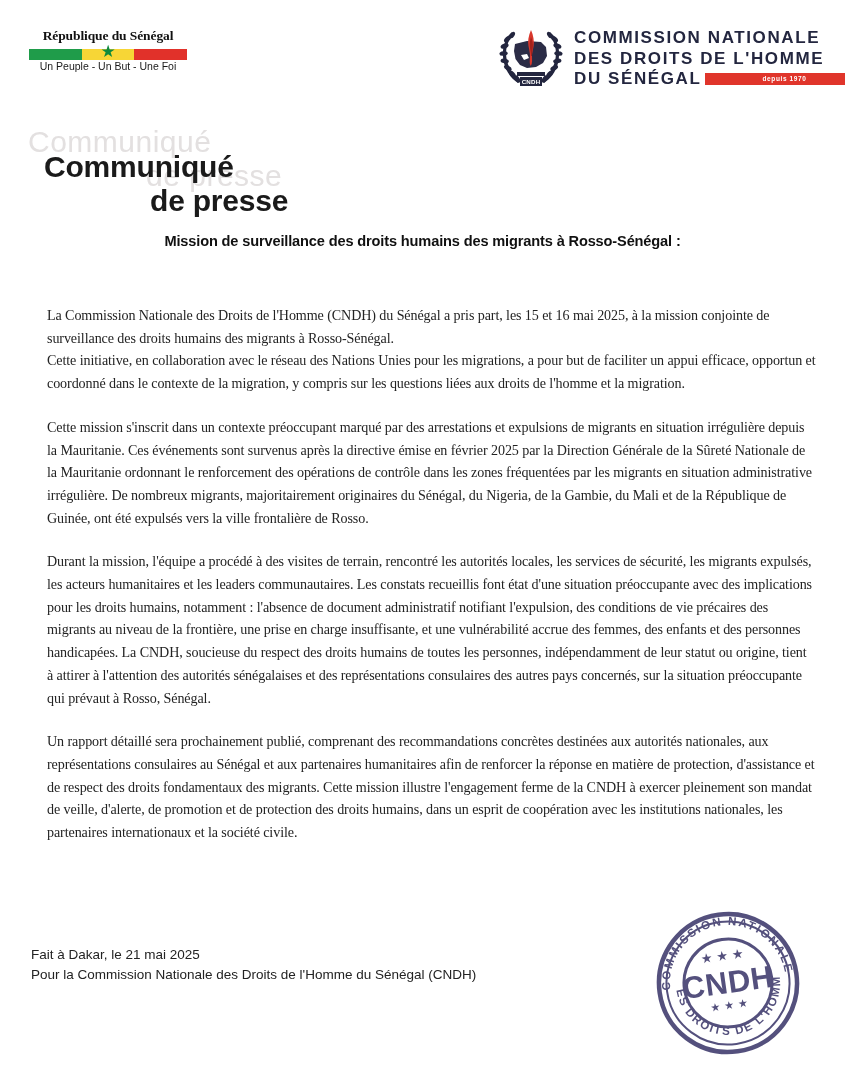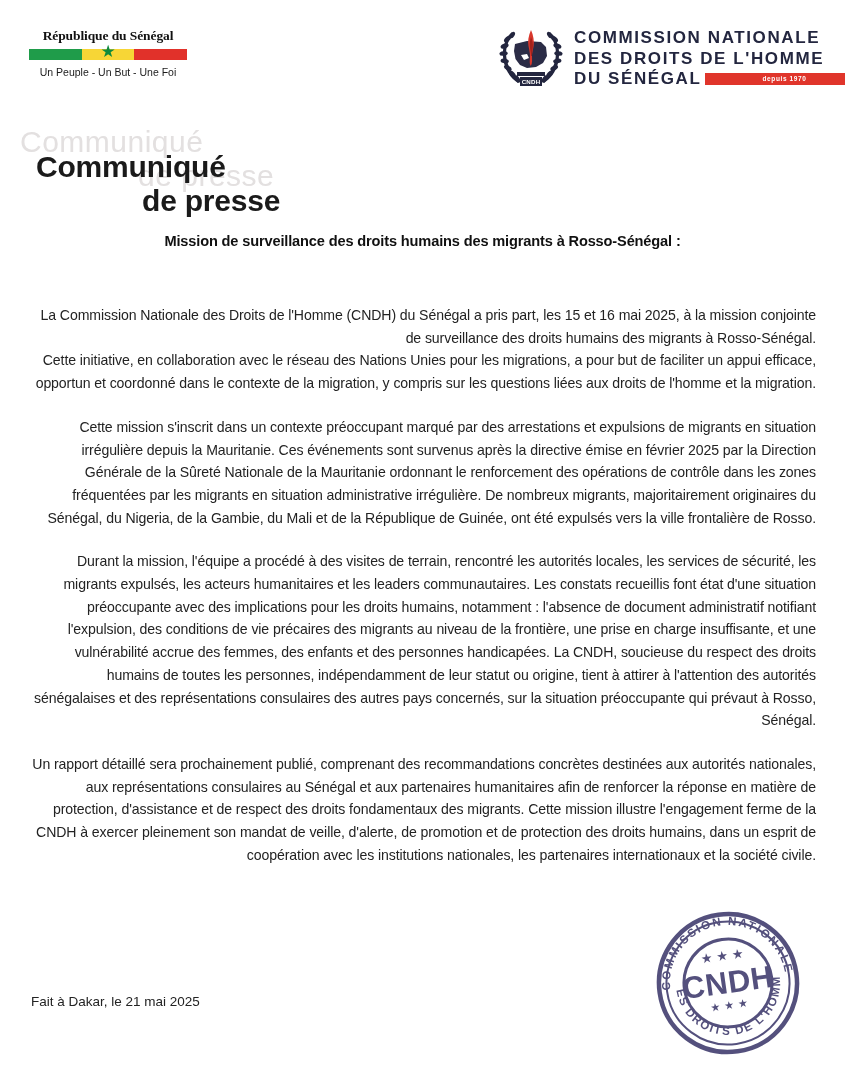--- a/index.html
+++ b/index.html
@@ -67,21 +67,20 @@
     top: -5px;
     transform: translateX(-50%);
     width: 16px;
     height: 16px;
     color: #0e8a3d;
     font-size: 17px;
     line-height: 15px;
     text-align: center;
   }
   .republic-motto {
-    margin-top: 6px;
     font-family: "Liberation Sans", sans-serif;
     font-size: 10.5px;
     color: #1a1a1a;
     white-space: nowrap;
   }
 
   
   .cndh-logo {
     position: absolute;
     left: 496px;
@@ -128,21 +127,21 @@
     color: #ffffff;
     font-size: 6.5px;
     font-weight: bold;
     letter-spacing: 0.6px;
     font-family: "Liberation Sans", sans-serif;
   }
 
   
   .communique-zone {
     position: absolute;
-    left: 8px;
+    left: 16px;
     top: 125px;
     width: 704px;
     height: 85px;
   }
   .cq-watermark {
     position: absolute;
     left: 12px;
     top: 0px;
     font-size: 30px;
     font-weight: normal;
@@ -190,30 +189,31 @@
     position: absolute;
     left: 31px;
     top: 304px;
     width: 785px;
     font-size: 14.1px;
     line-height: 22.7px;
     color: #232323;
     letter-spacing: -0.1px;
   }
   .para {
-    margin: 0 0 21px 0;
-    text-align: right;
+    margin: 0 0 21px 16px;
+    text-align: left;
+    font-family: Liberation Serif, serif;
   }
   .para:last-child { margin-bottom: 0; }
 
   
   .signature {
     position: absolute;
     left: 31px;
-    top: 992px;
+    top: 945px;
     font-size: 13.5px;
     line-height: 20px;
     color: #232323;
   }
   .sig-line { display: block; }
 
   
   .stamp {
     position: absolute;
     left: 648px;
@@ -309,20 +309,21 @@
 
   <div class="body-text">
     <p class="para">La Commission Nationale des Droits de l'Homme (CNDH) du Sénégal a pris part, les 15 et 16 mai 2025, à la mission conjointe de surveillance des droits humains des migrants à Rosso-Sénégal.<br>Cette initiative, en collaboration avec le réseau des Nations Unies pour les migrations, a pour but de faciliter un appui efficace, opportun et coordonné dans le contexte de la migration, y compris sur les questions liées aux droits de l'homme et la migration.</p>
     <p class="para">Cette mission s'inscrit dans un contexte préoccupant marqué par des arrestations et expulsions de migrants en situation irrégulière depuis la Mauritanie. Ces événements sont survenus après la directive émise en février 2025 par la Direction Générale de la Sûreté Nationale de la Mauritanie ordonnant le renforcement des opérations de contrôle dans les zones fréquentées par les migrants en situation administrative irrégulière. De nombreux migrants, majoritairement originaires du Sénégal, du Nigeria, de la Gambie, du Mali et de la République de Guinée, ont été expulsés vers la ville frontalière de Rosso.</p>
     <p class="para">Durant la mission, l'équipe a procédé à des visites de terrain, rencontré les autorités locales, les services de sécurité, les migrants expulsés, les acteurs humanitaires et les leaders communautaires. Les constats recueillis font état d'une situation préoccupante avec des implications pour les droits humains, notamment : l'absence de document administratif notifiant l'expulsion, des conditions de vie précaires des migrants au niveau de la frontière, une prise en charge insuffisante, et une vulnérabilité accrue des femmes, des enfants et des personnes handicapées. La CNDH, soucieuse du respect des droits humains de toutes les personnes, indépendamment de leur statut ou origine, tient à attirer à l'attention des autorités sénégalaises et des représentations consulaires des autres pays concernés, sur la situation préoccupante qui prévaut à Rosso, Sénégal.</p>
     <p class="para">Un rapport détaillé sera prochainement publié, comprenant des recommandations  concrètes destinées aux autorités nationales, aux représentations consulaires au Sénégal et aux partenaires humanitaires afin de renforcer la réponse en matière de protection, d'assistance et de respect des droits fondamentaux des migrants. Cette mission illustre l'engagement ferme de la CNDH à exercer pleinement son mandat de veille, d'alerte, de promotion et de protection des droits humains, dans un esprit de coopération avec les institutions nationales, les partenaires internationaux et la société civile.</p>
   </div>
 
   <div class="signature">
     <span class="sig-line">Fait à Dakar, le  21 mai 2025</span>
+    <span class="sig-line">Pour la Commission Nationale des Droits de l'Homme du Sénégal (CNDH)</span>
   </div>
 
   <svg class="stamp" viewBox="0 0 160 160">
     <defs>
       <path id="arcTop" d="M 22 80 A 58 58 0 0 1 138 80"></path>
       <path id="arcBottom" d="M 28 80 A 52 52 0 0 0 132 80"></path>
     </defs>
     <g transform="rotate(-8 80 80)" fill="#464272" opacity="0.92">
 
       <circle cx="80" cy="80" r="69" fill="none" stroke="#464272" stroke-width="4.5"></circle>

